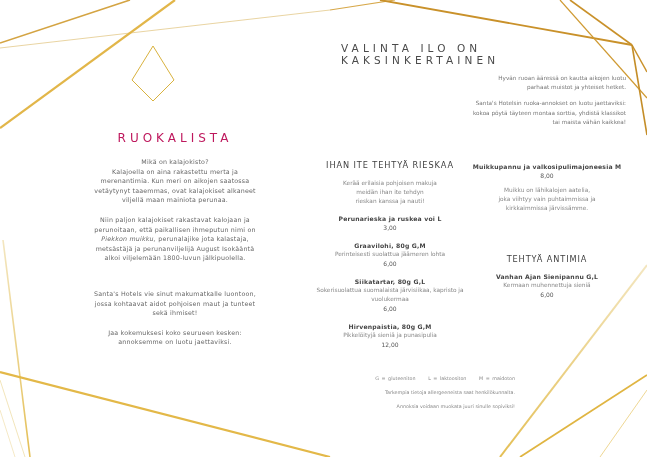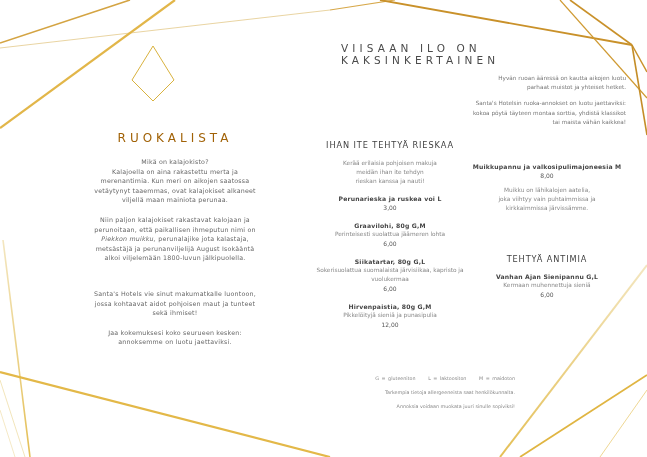--- a/index.html
+++ b/index.html
@@ -1,21 +1,21 @@
 <!DOCTYPE html>
 <html><head>
 <meta charset="utf-8">
 <style>
   html, body { margin:0; padding:0; background:#ffffff; }
   body { width:647px; height:457px; position:relative; overflow:hidden;
          font-family:"DejaVu Sans", sans-serif; color:#5a5a5a; }
   svg.deco { position:absolute; left:0; top:0; width:647px; height:457px; pointer-events:none; }
   .abs { position:absolute; }
   .center { text-align:center; }
-  .title-left { left:60px; top:131px; width:230px; font-size:12px; letter-spacing:4px; color:#a16207; }
+  .title-left { left:60px; top:131px; width:230px; font-size:12px; letter-spacing:4px; color:#be185d; }
   .intro { font-size:6.3px; line-height:9.6px; color:#666; letter-spacing:0.2px; }
   .intro p { margin:0 0 10px 0; }
   .intro i { font-style:italic; }
   .title-right { left:341px; top:42px; width:270px; font-size:10.5px; letter-spacing:4.1px; color:#4a4a4a; }
   .right-intro { left:410px; top:74px; width:216px; text-align:right; font-size:5.7px; line-height:9.2px; color:#777; }
   .right-intro p { margin:0 0 7px 0; }
   .sec-title { font-size:8.2px; letter-spacing:0.9px; color:#3f3f3f; }
   .sec-desc { font-size:5.8px; line-height:9.2px; color:#888; }
   .item-name { font-size:6.1px; font-weight:bold; color:#444; line-height:9px; letter-spacing:0.2px;}
   .item-desc { font-size:5.8px; color:#888; line-height:9px; }
@@ -82,36 +82,36 @@
     <span>Santa's Hotels vie sinut makumatkalle luontoon,</span><br>
     <span>jossa kohtaavat aidot pohjoisen maut ja tunteet</span><br>
     <span>sekä ihmiset!</span>
   </p>
   <p>
     <span>Jaa kokemuksesi koko seurueen kesken:</span><br>
     <span>annoksemme on luotu jaettaviksi.</span>
   </p>
 </div>
 
-<div class="abs title-right">VIISAAN ILO ON KAKSINKERTAINEN</div>
+<div class="abs title-right">VALINTA ILO ON KAKSINKERTAINEN</div>
 
 <div class="abs right-intro">
   <p>
     <span>Hyvän ruoan ääressä on kautta aikojen luotu</span><br>
     <span>parhaat muistot ja yhteiset hetket.</span>
   </p>
   <p>
     <span>Santa's Hotelsin ruoka-annokset on luotu jaettaviksi:</span><br>
     <span>kokoa pöytä täyteen montaa sorttia, yhdistä klassikot</span><br>
     <span>tai maista vähän kaikkea!</span>
   </p>
 </div>
 
 <div class="abs center" style="left:315px; top:140px; width:150px;">
-  <div class="sec-title" style="margin-bottom:9px;">IHAN ITE TEHTYÄ RIESKAA</div>
+  <div class="sec-title" style="margin-bottom:9px;margin-top:20px;">IHAN ITE TEHTYÄ RIESKAA</div>
   <div class="sec-desc" style="margin-bottom:7px;">
     <span>Kerää erilaisia pohjoisen makuja</span><br>
     <span>meidän ihan ite tehdyn</span><br>
     <span>rieskan kanssa ja nauti!</span>
   </div>
   <div>
     <div class="item-name">Perunarieska ja ruskea voi L</div>
     <div class="item-price">3,00</div>
   </div>
   <div>

